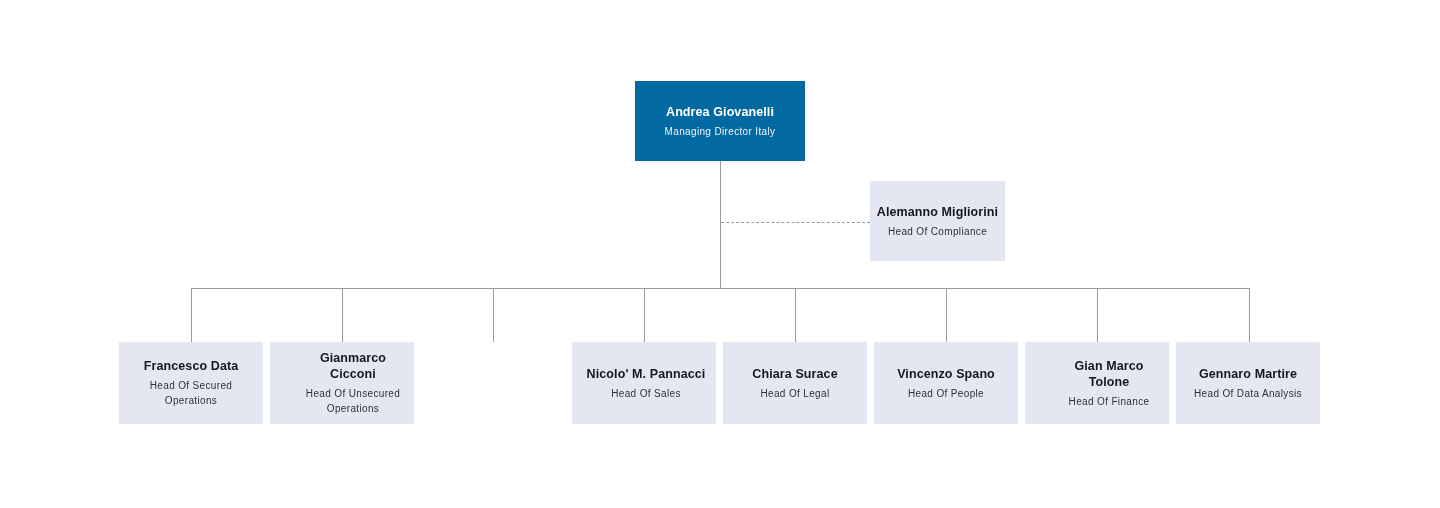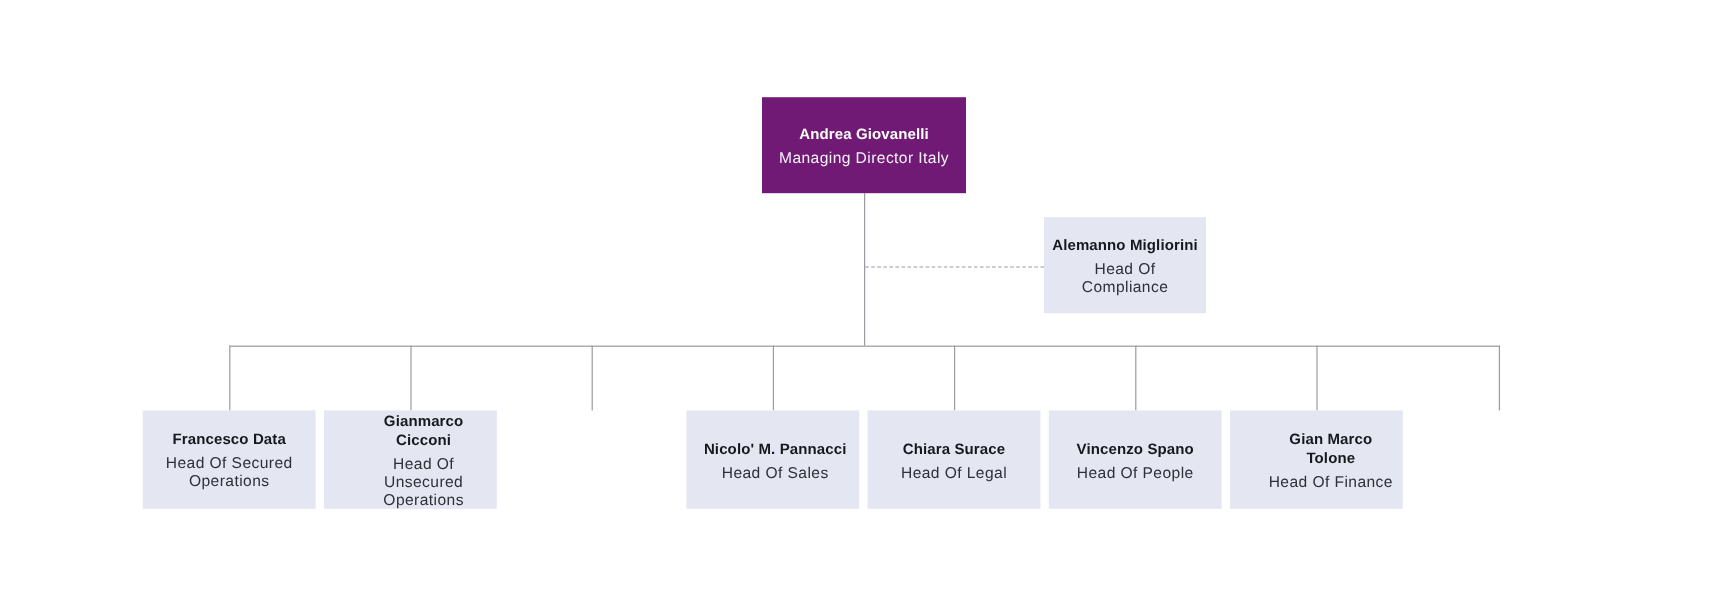--- a/index.html
+++ b/index.html
@@ -33,33 +33,33 @@
   }
 
   .node .node-name {
     font-weight: bold;
     font-size: 12.5px;
     line-height: 16px;
     letter-spacing: 0.1px;
   }
 
   .node .node-title {
-    font-size: 13px;
+    font-size: 10px;
     line-height: 15px;
     letter-spacing: 0.35px;
     margin-top: 4px;
   }
 
   
   .node-root {
     left: 635px;
     top: 81px;
     width: 170px;
     height: 80px;
-    background: #701a75;
+    background: #0369a1;
   }
   .node-root .node-name { color: #ffffff; }
   .node-root .node-title { color: #f2f3f7; }
 
   
   .node-sub {
     background: #e4e6f2;
   }
   .node-sub .node-name { color: #16181d; }
   .node-sub .node-title { color: #2e3138; }
@@ -171,14 +171,18 @@
   <div class="node node-sub node-child" style="left:874px;">
     <div class="node-name">Vincenzo Spano</div>
     <div class="node-title">Head Of People</div>
   </div>
 
   <div class="node node-sub node-child" style="left:1025px;padding-left:32px;">
     <div class="node-name">Gian Marco Tolone</div>
     <div class="node-title">Head Of Finance</div>
   </div>
 
+  <div class="node node-sub node-child" style="left:1176px;">
+    <div class="node-name">Gennaro Martire</div>
+    <div class="node-title">Head Of Data Analysis</div>
+  </div>
 
 </div>
 
 </body></html>

